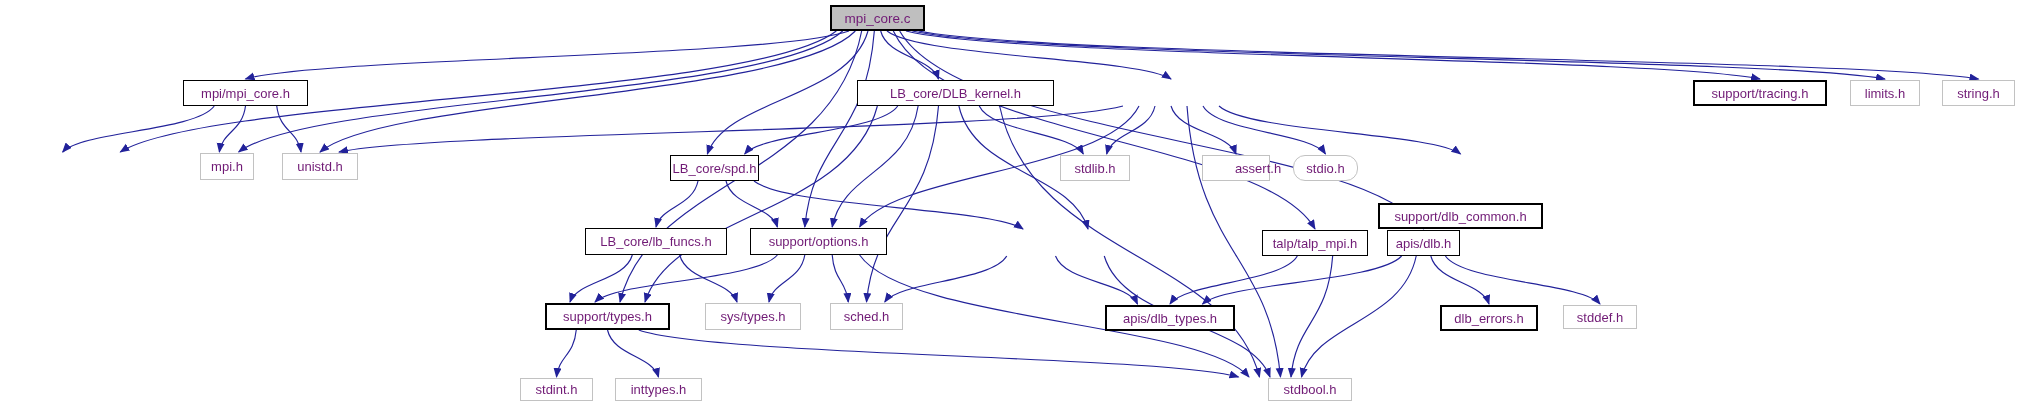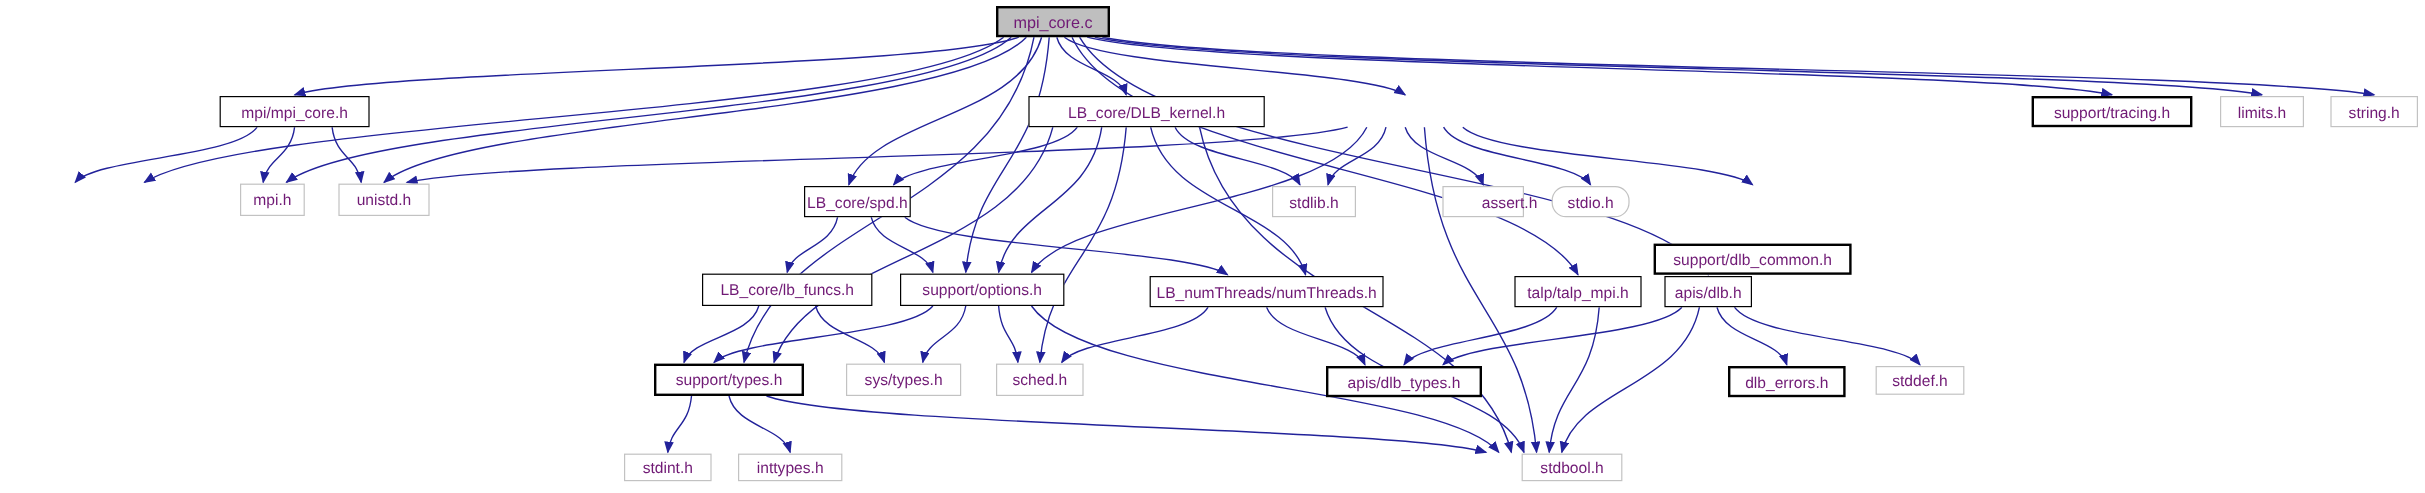--- a/index.html
+++ b/index.html
@@ -86,21 +86,20 @@
     <div class="node ext" style="left: 1942px; top: 80px; width: 73px; height: 26px;">string.h</div>
     <div class="node ext" style="left: 200px; top: 153px; width: 54px; height: 27px;">mpi.h</div>
     <div class="node ext" style="left: 282px; top: 153px; width: 76px; height: 27px;">unistd.h</div>
     <div class="node doc" style="left: 670px; top: 155px; width: 89px; height: 26px;">LB_core/spd.h</div>
     <div class="node ext" style="left: 1060px; top: 155px; width: 70px; height: 26px;">stdlib.h</div>
     <div class="node ext" style="left: 1202px; top: 155px; width: 68px; height: 26px; padding-left: 44px;">assert.h</div>
     <div class="node ext" style="left: 1293px; top: 155px; width: 65px; height: 26px; border-radius: 12px;">stdio.h</div>
     <div class="node docbold" style="left: 1378px; top: 155px; width: 165px; height: 26px; margin-top: 48px;">support/dlb_common.h</div>
     <div class="node doc" style="left: 585px; top: 228px; width: 142px; height: 27px;">LB_core/lb_funcs.h</div>
     <div class="node doc" style="left: 750px; top: 228px; width: 137px; height: 27px;">support/options.h</div>
-    <div class="node doc" style="left: 958px; top: 230px; width: 195px; height: 26px;">LB_numThreads/numThreads.h</div>
     <div class="node doc" style="left: 1262px; top: 230px; width: 106px; height: 26px;">talp/talp_mpi.h</div>
     <div class="node doc" style="left: 1387px; top: 230px; width: 73px; height: 26px;">apis/dlb.h</div>
     <div class="node docbold" style="left: 545px; top: 303px; width: 125px; height: 27px;">support/types.h</div>
     <div class="node ext" style="left: 705px; top: 303px; width: 96px; height: 27px;">sys/types.h</div>
     <div class="node ext" style="left: 830px; top: 303px; width: 73px; height: 27px;">sched.h</div>
     <div class="node docbold" style="left: 1105px; top: 305px; width: 130px; height: 26px;">apis/dlb_types.h</div>
     <div class="node docbold" style="left: 1440px; top: 305px; width: 98px; height: 26px;">dlb_errors.h</div>
     <div class="node ext" style="left: 1563px; top: 305px; width: 74px; height: 24px;">stddef.h</div>
     <div class="node ext" style="left: 520px; top: 378px; width: 73px; height: 23px;">stdint.h</div>
     <div class="node ext" style="left: 615px; top: 378px; width: 87px; height: 23px;">inttypes.h</div>

